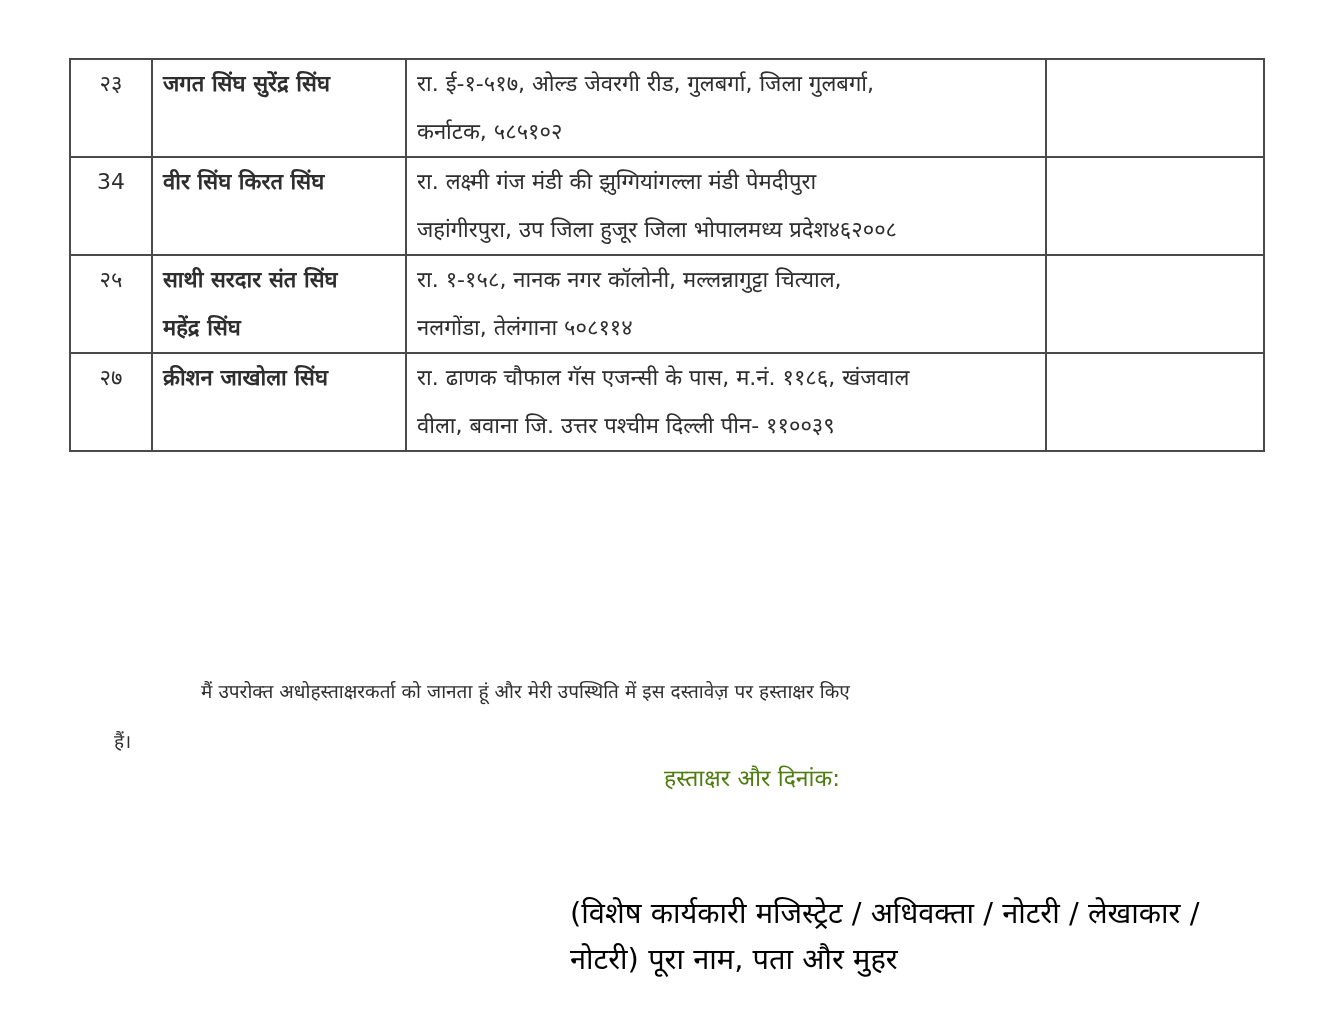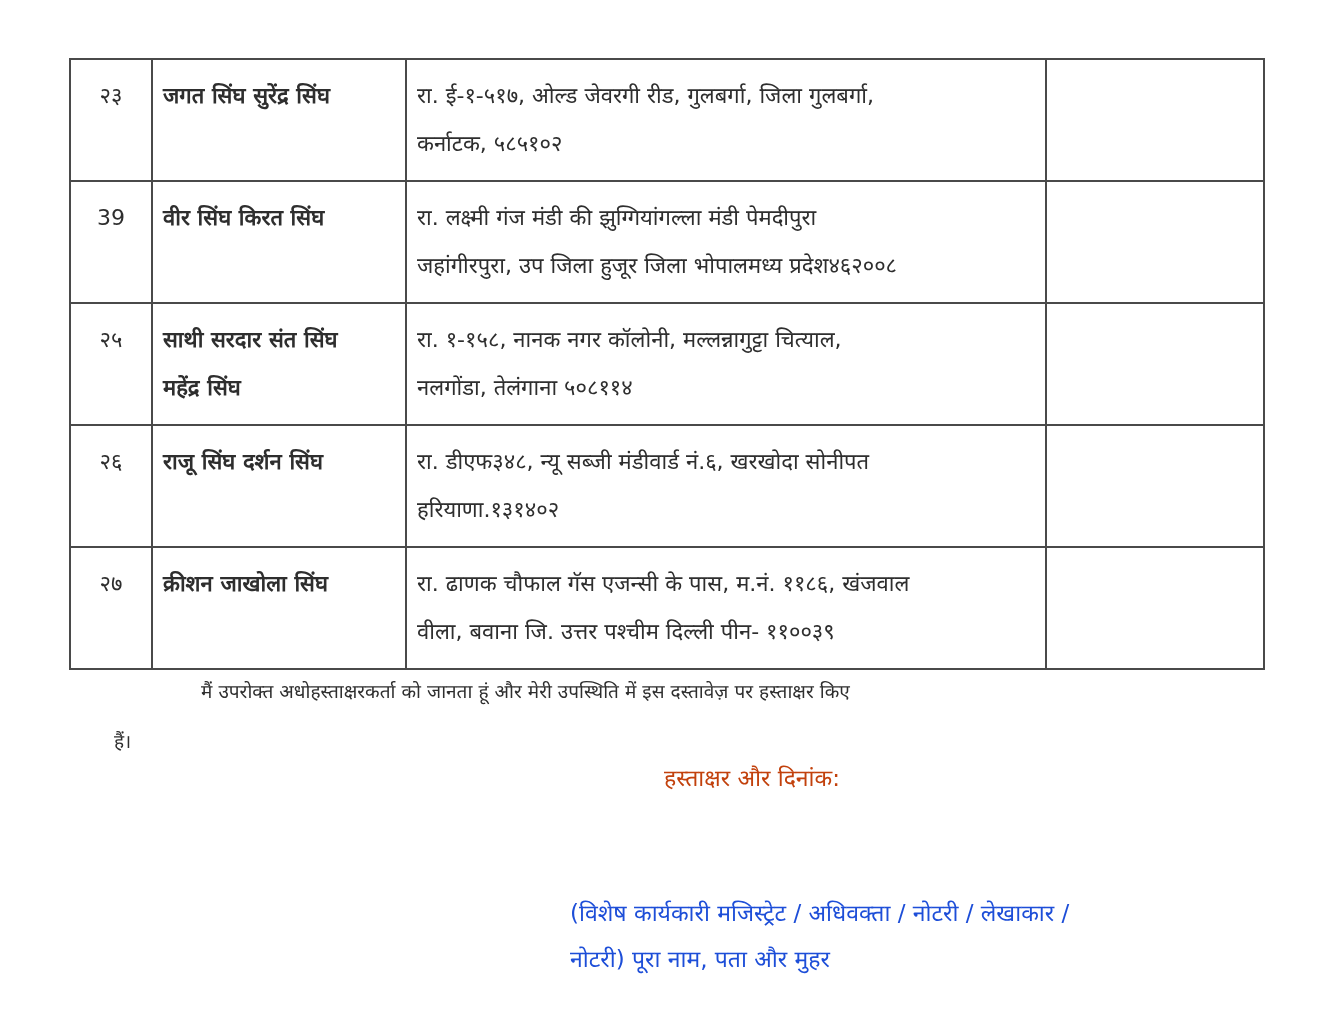--- a/index.html
+++ b/index.html
@@ -27,21 +27,21 @@
     top: 58px;
     width: 1190px;
     border-collapse: collapse;
     table-layout: fixed;
   }
   table.persons td {
     border: 2px solid #4a4a4a;
     vertical-align: top;
     font-size: 22px;
     line-height: 48px;
-    padding: 12px 10px;
+    padding: 0 10px;
     color: #2e2e2e;
   }
   table.persons tr { height: 95px; }
   table.persons tr.last { height: 96px; margin-top: 24px; }
   td.col-no { width: 60px; text-align: center; padding: 0; }
   td.col-name { width: 232px; font-weight: bold; }
   td.col-addr { width: 618px; padding-left: 12px; padding-right: 0; white-space: nowrap; overflow: hidden; }
   td.col-extra { width: 196px; }
 
   .declaration {
@@ -53,30 +53,30 @@
     line-height: 50px;
     color: #2e2e2e;
   }
   .declaration .line1 { padding-left: 87px; }
   .sig-date {
     position: absolute;
     left: 664px;
     top: 758px;
     font-size: 23px;
     line-height: 40px;
-    color: #c2410c;
+    color: #4d7c0f;
   }
   .sig-block {
     position: absolute;
     left: 570px;
     top: 890px;
     width: 700px;
-    font-size: 23px;
+    font-size: 29px;
     line-height: 46px;
-    color: #1d4ed8;
+    color: #000000;
   }
 </style>
 </head>
 <body>
 
 <div class="page">
 
   <table class="persons">
     <tbody>
       <tr>
@@ -84,50 +84,39 @@
         <td class="col-name">
             <div>जगत सिंघ सुरेंद्र सिंघ</div>
           </td>
         <td class="col-addr">
           <div>रा. ई-१-५१७, ओल्ड जेवरगी रीड, गुलबर्गा, जिला गुलबर्गा,</div>
           <div>कर्नाटक, ५८५१०२</div>
         </td>
         <td class="col-extra"></td>
       </tr>
       <tr>
-        <td class="col-no">39</td>
+        <td class="col-no">34</td>
         <td class="col-name">
             <div>वीर सिंघ किरत सिंघ</div>
           </td>
         <td class="col-addr">
           <div>रा. लक्ष्मी गंज मंडी की झुग्गियांगल्ला मंडी पेमदीपुरा</div>
           <div>जहांगीरपुरा, उप जिला हुजूर जिला भोपालमध्य प्रदेश४६२००८</div>
         </td>
         <td class="col-extra"></td>
       </tr>
       <tr>
         <td class="col-no">२५</td>
         <td class="col-name">
           <div>साथी सरदार संत सिंघ</div>
           <div>महेंद्र सिंघ</div>
         </td>
         <td class="col-addr">
           <div>रा. १-१५८, नानक नगर कॉलोनी, मल्लन्नागुट्टा चित्याल,</div>
           <div>नलगोंडा, तेलंगाना ५०८११४</div>
-        </td>
-        <td class="col-extra"></td>
-      </tr>
-      <tr>
-        <td class="col-no">२६</td>
-        <td class="col-name">
-            <div>राजू सिंघ दर्शन सिंघ</div>
-          </td>
-        <td class="col-addr">
-          <div>रा. डीएफ३४८, न्यू सब्जी मंडीवार्ड नं.६, खरखोदा सोनीपत</div>
-          <div>हरियाणा.१३१४०२</div>
         </td>
         <td class="col-extra"></td>
       </tr>
       <tr class="last">
         <td class="col-no">२७</td>
         <td class="col-name">
             <div>क्रीशन जाखोला सिंघ</div>
           </td>
         <td class="col-addr">
           <div>रा.  ढाणक चौफाल गॅस एजन्सी के पास, म.नं. ११८६, खंजवाल</div>

